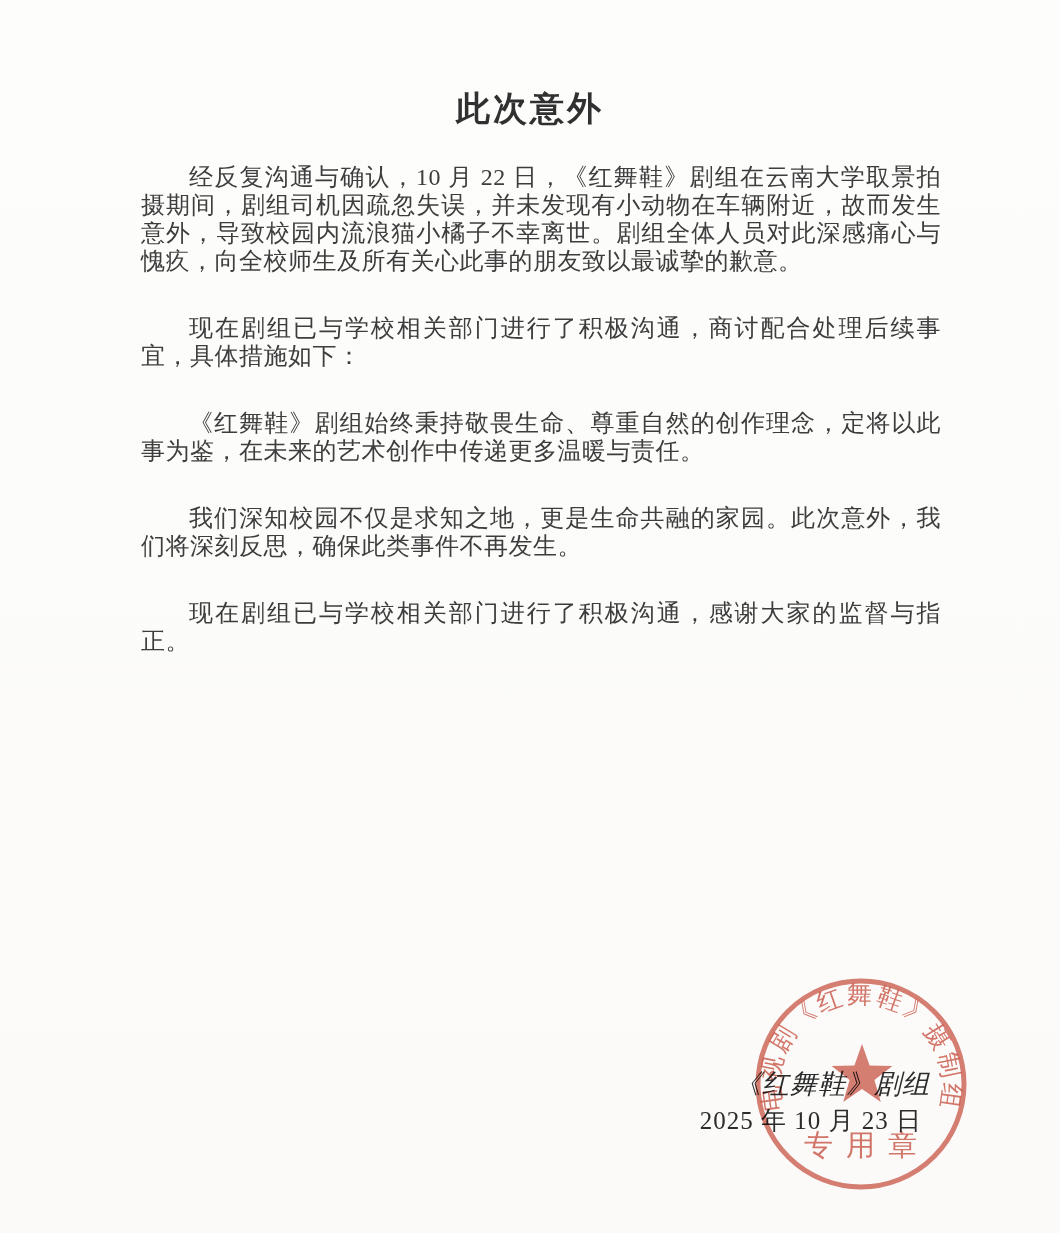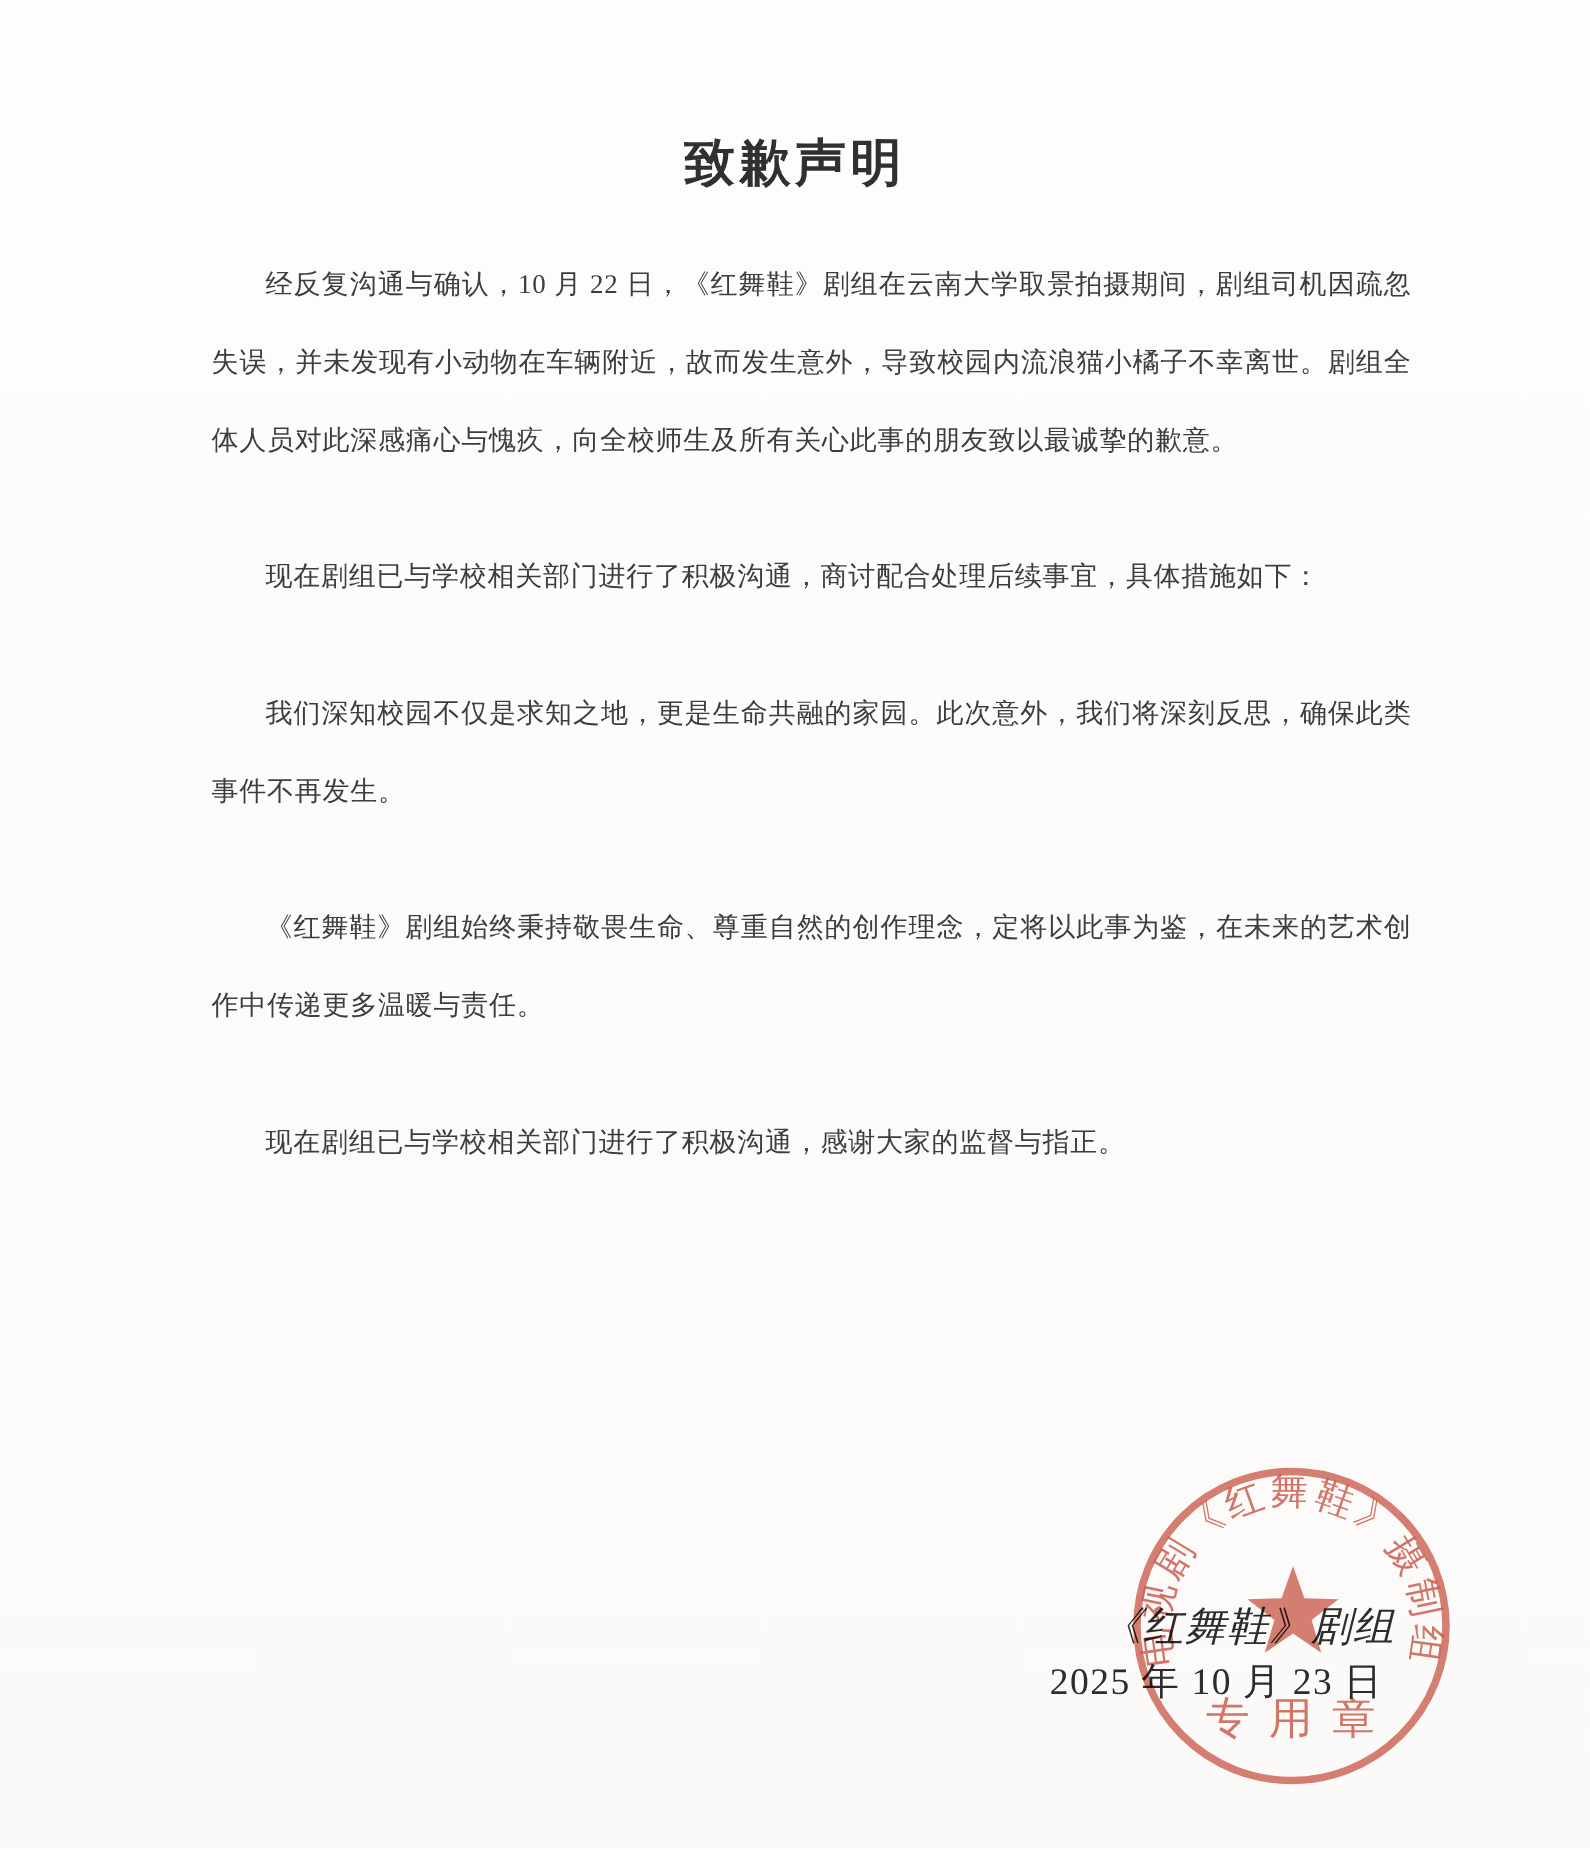--- a/index.html
+++ b/index.html
@@ -18,22 +18,22 @@
     margin:0;
     text-align:center;
     font-size:34px;
     font-weight:bold;
     letter-spacing:3px;
     color:#303030;
   }
   .doc-body{
     position:absolute;
     top:163px;left:141px;width:800px;
-    font-size:18px;
-    line-height:52px;
+    font-size:24px;
+    line-height:28px;
     letter-spacing:0.5px;
     text-align:justify;
   }
   .para{margin:0 0 39px 0;text-indent:2em;}
   .measures{margin:0 0 39px 0;}
   .measure{margin:0;text-indent:0;}
   .sig-name{
     position:absolute;
     top:1066px;right:130px;
     margin:0;
@@ -62,27 +62,27 @@
   }
   .stamp text{
     font-family:"Liberation Serif","DejaVu Serif",serif;
   }
 </style>
 </head>
 <body>
 
 <div class="page">
 
-  <h1 class="doc-title">致歉声明</h1>
+  <h1 class="doc-title">此次意外</h1>
 
   <div class="doc-body">
     <p class="para">经反复沟通与确认，10 月 22 日，《红舞鞋》剧组在云南大学取景拍摄期间，剧组司机因疏忽失误，并未发现有小动物在车辆附近，故而发生意外，导致校园内流浪猫小橘子不幸离世。剧组全体人员对此深感痛心与愧疚，向全校师生及所有关心此事的朋友致以最诚挚的歉意。</p>
     <p class="para">现在剧组已与学校相关部门进行了积极沟通，商讨配合处理后续事宜，具体措施如下：</p>
+    <p class="para">《红舞鞋》剧组始终秉持敬畏生命、尊重自然的创作理念，定将以此事为鉴，在未来的艺术创作中传递更多温暖与责任。</p>
     <p class="para">我们深知校园不仅是求知之地，更是生命共融的家园。此次意外，我们将深刻反思，确保此类事件不再发生。</p>
-    <p class="para">《红舞鞋》剧组始终秉持敬畏生命、尊重自然的创作理念，定将以此事为鉴，在未来的艺术创作中传递更多温暖与责任。</p>
     <p class="para">现在剧组已与学校相关部门进行了积极沟通，感谢大家的监督与指正。</p>
   </div>
 
   <p class="sig-name">《红舞鞋》剧组</p>
   <p class="sig-date">2025 年 10 月 23 日</p>
 
   <svg class="stamp" viewBox="-115 -115 230 230" xmlns="http://www.w3.org/2000/svg">
     <circle cx="0" cy="0" r="103" fill="none" stroke-width="5" opacity="0.8" stroke="#cb5343"></circle>
     <path id="seal-arc" d="M -77 29 A 82 82 0 1 1 77 29" fill="none"></path>
     <text font-size="25" letter-spacing="3" opacity="0.85" fill="#cb5343">

